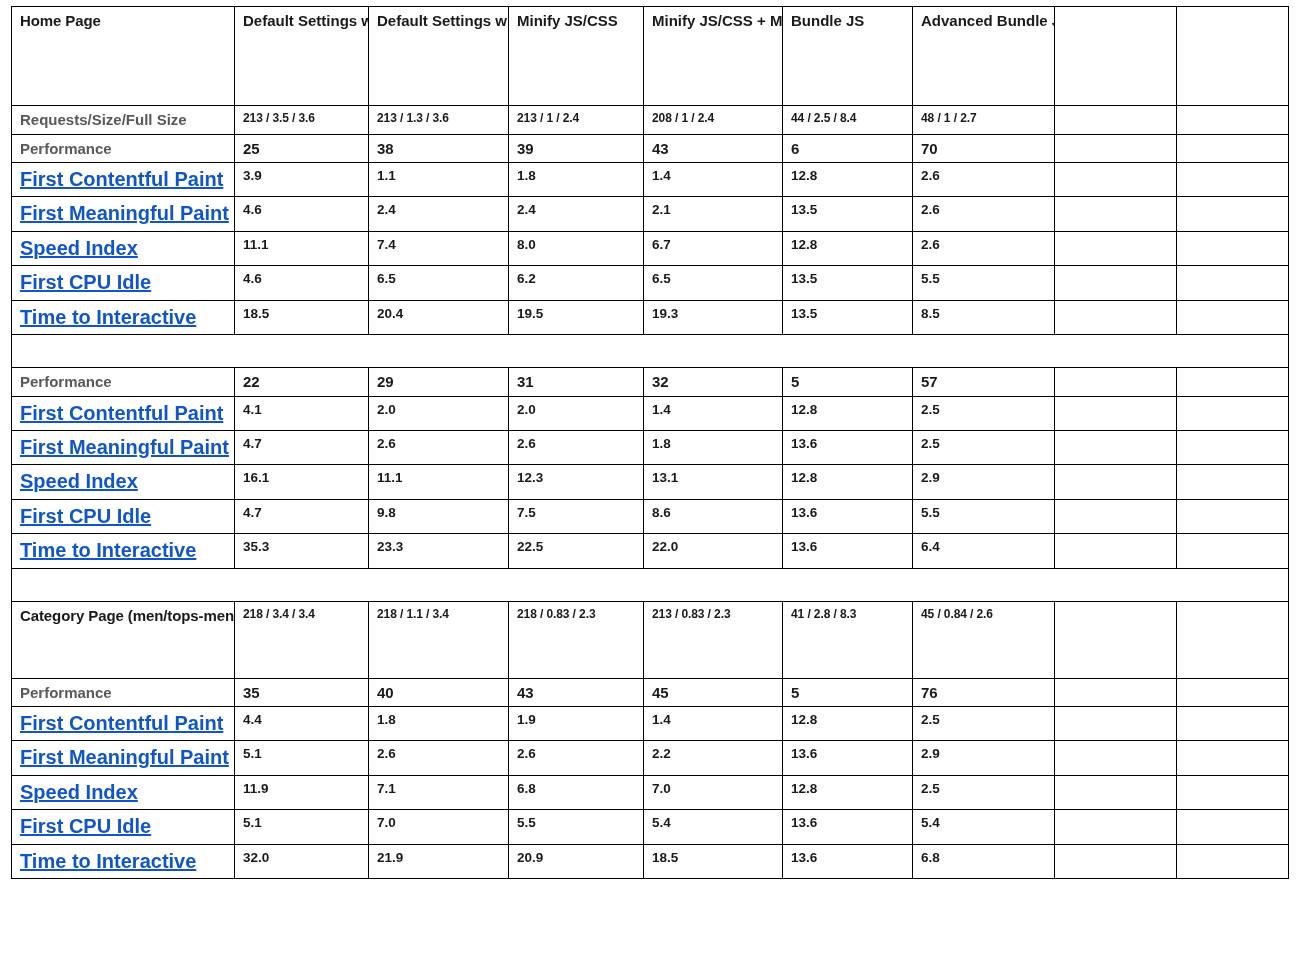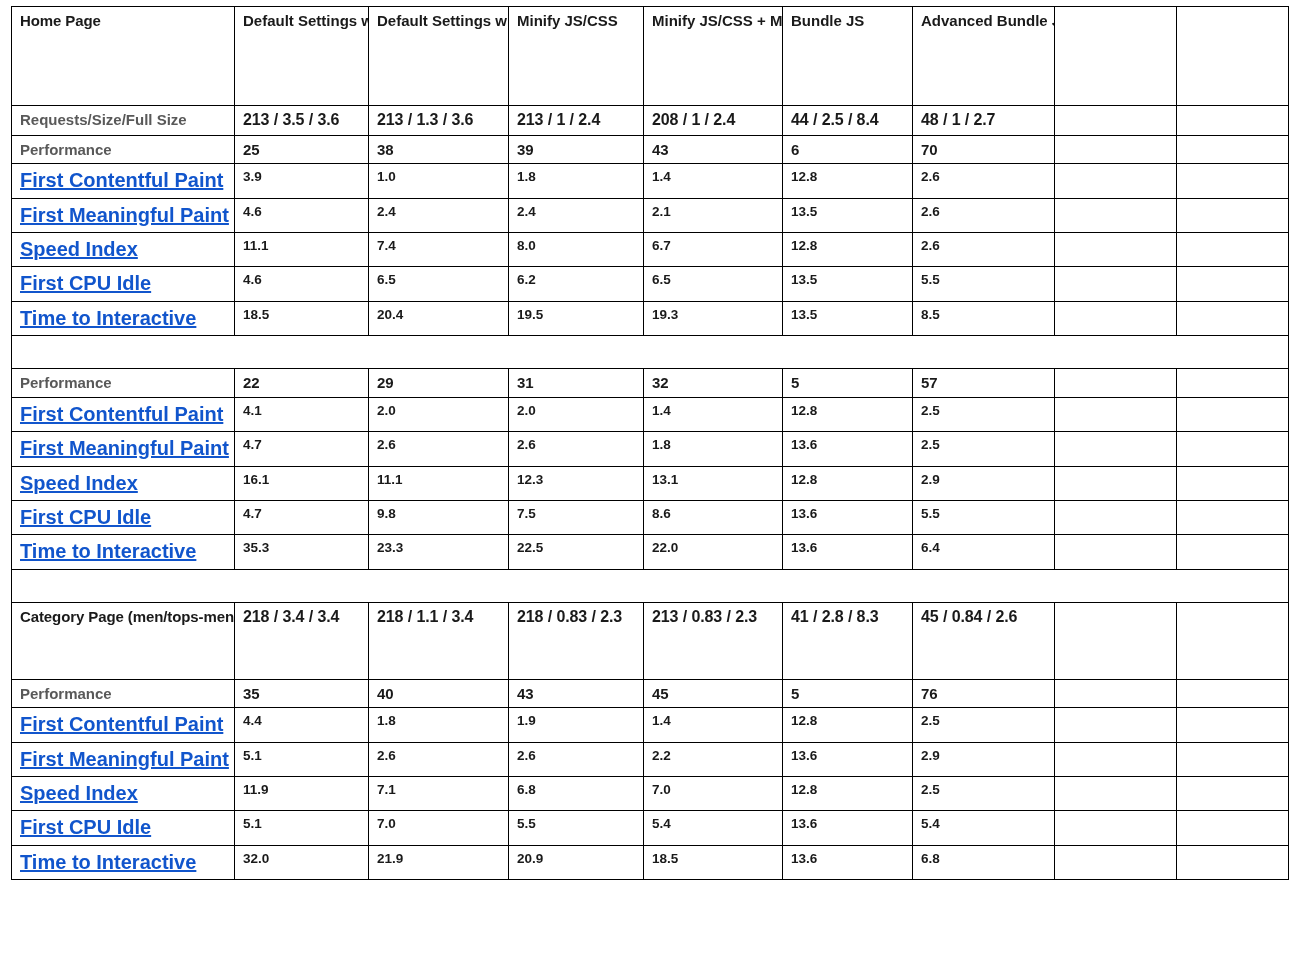--- a/index.html
+++ b/index.html
@@ -91,21 +91,21 @@
   }
 
   
   td.val {
     font-size: 15px;
     font-weight: bold;
     color: #1a1a1a;
     padding-top: 7px;
   }
   td.val.stat {
-    font-size: 16px;
+    font-size: 12px;
     letter-spacing: -0.1px;
   }
   td.val.metric {
     font-size: 13.5px;
     font-weight: bold;
   }
 
   .v-red    { color: #b3232f; }
   .v-orange { color: #e08214; }
   .v-green  { color: #0f7a3d; }
@@ -169,21 +169,21 @@
           <td class="val v-black">39</td>
           <td class="val v-black">43</td>
           <td class="val v-black">6</td>
           <td class="val v-black">70</td>
           <td class="empty"></td>
           <td class="empty"></td>
         </tr>
         <tr>
           <td class="label-link"><span class="lnk">First Contentful Paint</span></td>
           <td class="val metric v-orange">3.9</td>
-          <td class="val metric v-green">1.0</td>
+          <td class="val metric v-green">1.1</td>
           <td class="val metric v-green">1.8</td>
           <td class="val metric v-green">1.4</td>
           <td class="val metric v-red">12.8</td>
           <td class="val metric v-orange">2.6</td>
           <td class="empty"></td>
           <td class="empty"></td>
         </tr>
         <tr>
           <td class="label-link"><span class="lnk">First Meaningful Paint</span></td>
           <td class="val metric v-red">4.6</td>

